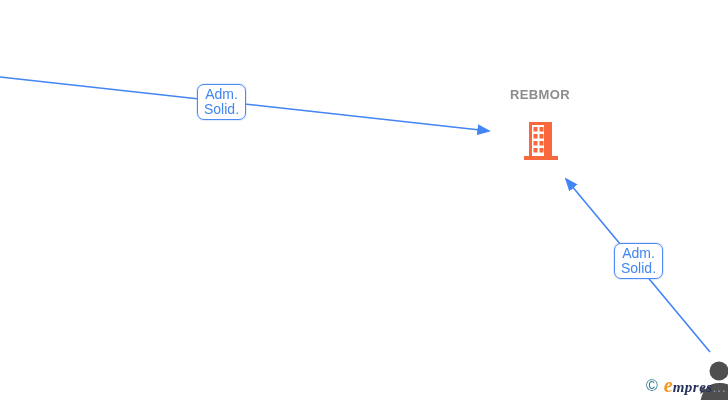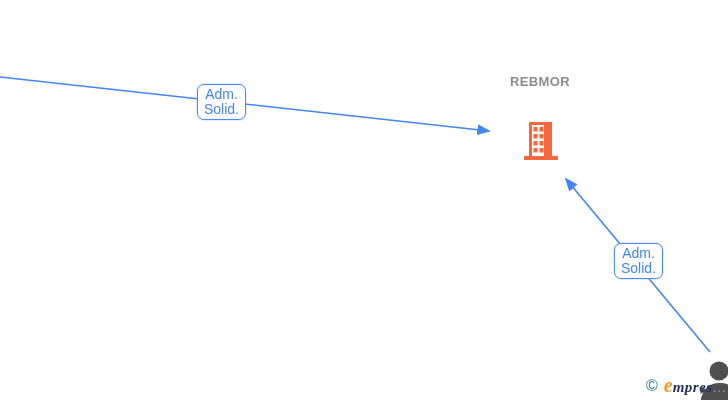--- a/index.html
+++ b/index.html
@@ -30,21 +30,21 @@
     font-size: 14px;
     line-height: 15px;
     text-align: center;
     padding: 2px 6px;
     box-shadow: 0 0 0 1px rgba(140,180,245,0.25);
   }
   .edge-label-1 { left: 197px; top: 84px; }
   .edge-label-2 { left: 614px; top: 243px; }
   .company-name {
     position: absolute;
-    left: 450px; top: 74px;
+    left: 450px; top: 87px;
     width: 180px;
     text-align: center;
     color: #8C8C8C;
     font-size: 13px;
     font-weight: bold;
     line-height: 15.5px;
     letter-spacing: 0.4px;
   }
   .company-name .line2 { word-spacing: 5px; }
   .building-icon-wrap {

